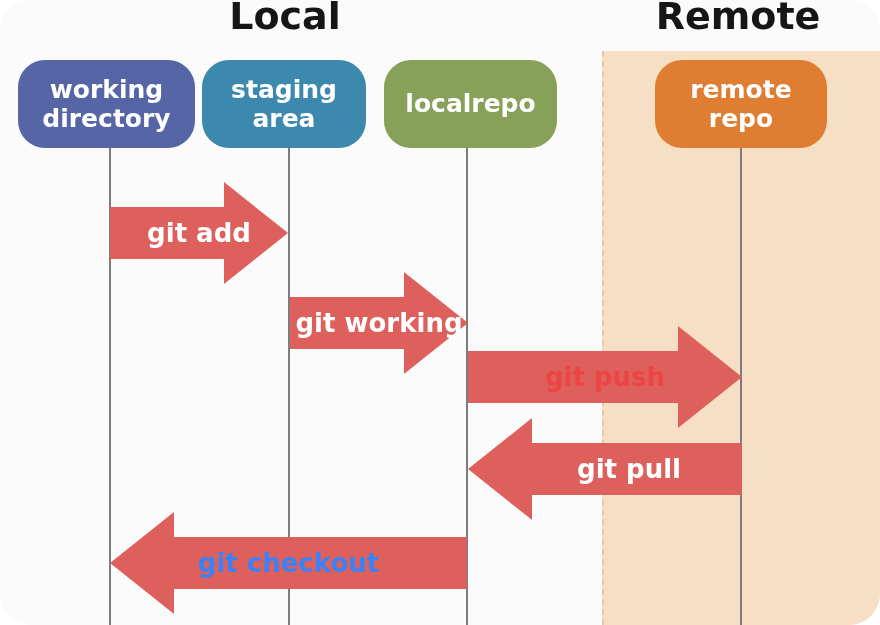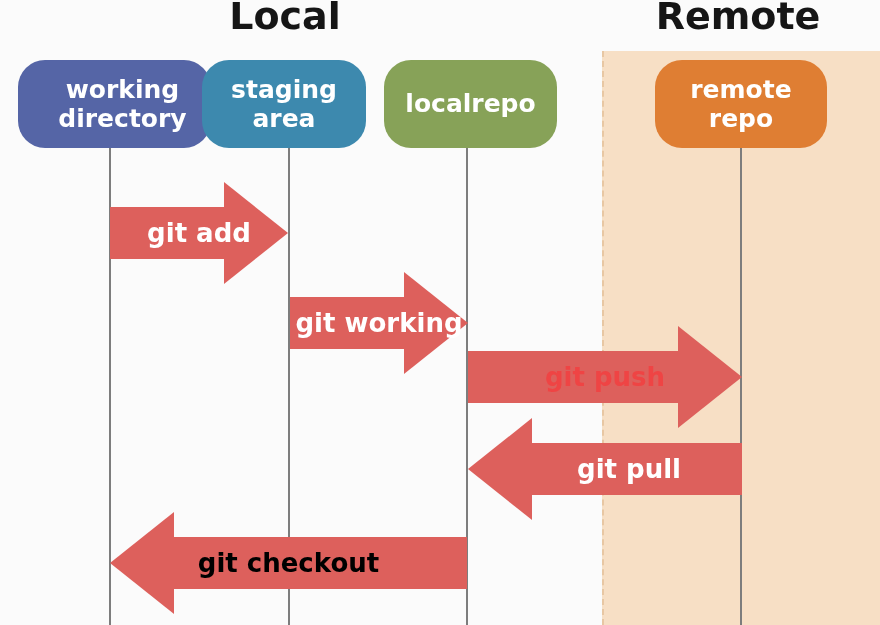--- a/index.html
+++ b/index.html
@@ -98,33 +98,33 @@
   #pull-body     { left: 531px; top: 443px; width: 211px; }
   #pull-label    { left: 468px; top: 452px; width: 274px; padding-left: 24px; }
   
   #checkout-head { left: 110px; top: 512px; }
   #checkout-body { left: 173px; top: 537px; width: 294px; }
   #checkout-label{ left: 110px; top: 546px; width: 357px; }
 </style>
 </head>
 <body>
 
-<div id="stage" style="background-color: rgb(251, 251, 251);">
+<div id="stage" style="background-color: rgb(251, 251, 251); border-radius: 31px;">
 
   <div id="remote-band" style="background-color: rgb(247, 223, 197); border-left-color: rgb(232, 199, 163);"></div>
 
   <div id="title-local" class="section-title" style="color: rgb(22, 22, 22);">Local</div>
   <div id="title-remote" class="section-title" style="color: rgb(22, 22, 22);">Remote</div>
 
   <div id="line-working" class="lifeline" style="background-color: rgb(125, 125, 125);"></div>
   <div id="line-staging" class="lifeline" style="background-color: rgb(125, 125, 125);"></div>
   <div id="line-localrepo" class="lifeline" style="background-color: rgb(125, 125, 125);"></div>
   <div id="line-remote" class="lifeline" style="background-color: rgb(125, 125, 125);"></div>
 
-  <div id="node-working" class="node" style="background-color: rgb(85, 101, 166); color: rgb(255, 255, 255); padding-left: 16px;">working
+  <div id="node-working" class="node" style="background-color: rgb(85, 101, 166); color: rgb(255, 255, 255);">working
 directory</div>
   <div id="node-staging" class="node" style="background-color: rgb(61, 137, 174); color: rgb(255, 255, 255);">staging
 area</div>
   <div id="node-localrepo" class="node" style="background-color: rgb(135, 162, 88); color: rgb(255, 255, 255);">localrepo</div>
   <div id="node-remote" class="node" style="background-color: rgb(223, 126, 51); color: rgb(255, 255, 255);">remote
 repo</div>
 
   <div id="add-body" class="arrow-body" style="background-color: rgb(221, 96, 92);"></div>
   <div id="add-head" class="arrow-head head-right" style="background-color: rgb(221, 96, 92);"></div>
   <div id="add-label" class="arrow-label" style="color: rgb(255, 255, 255);">git add</div>
@@ -136,15 +136,15 @@
   <div id="push-body" class="arrow-body" style="background-color: rgb(221, 96, 92);"></div>
   <div id="push-head" class="arrow-head head-right" style="background-color: rgb(221, 96, 92);"></div>
   <div id="push-label" class="arrow-label" style="color: #ef4444;">git push</div>
 
   <div id="pull-body" class="arrow-body" style="background-color: rgb(221, 96, 92);"></div>
   <div id="pull-head" class="arrow-head head-left" style="background-color: rgb(221, 96, 92);"></div>
   <div id="pull-label" class="arrow-label" style="color: rgb(255, 255, 255);">git pull</div>
 
   <div id="checkout-body" class="arrow-body" style="background-color: rgb(221, 96, 92);"></div>
   <div id="checkout-head" class="arrow-head head-left" style="background-color: rgb(221, 96, 92);"></div>
-  <div id="checkout-label" class="arrow-label" style="color: #000000;">git checkout</div>
+  <div id="checkout-label" class="arrow-label" style="color: #3b82f6;">git checkout</div>
 
 </div>
 
 </body></html>

